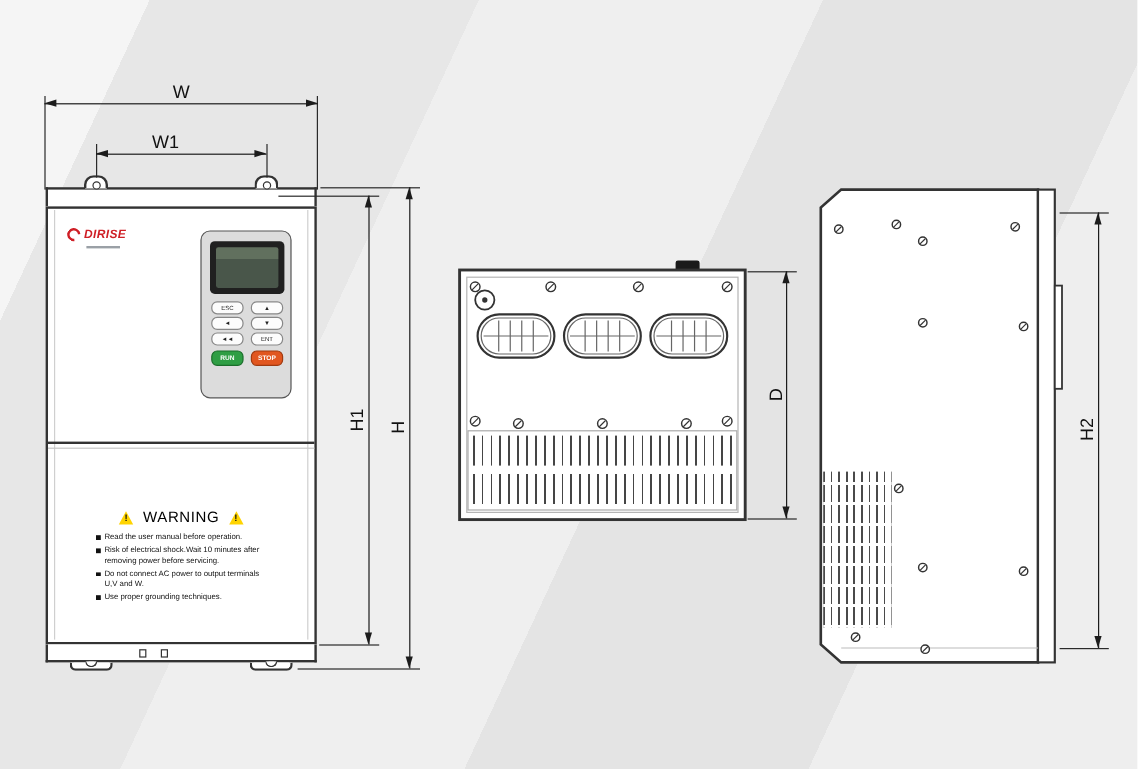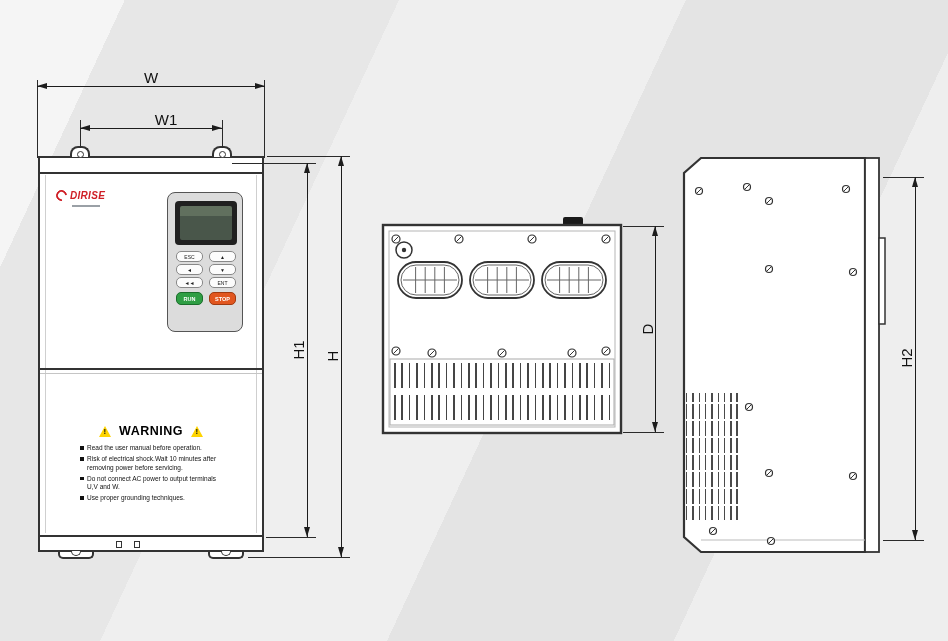--- a/index.html
+++ b/index.html
@@ -71,21 +71,21 @@
     </div>
 
     <div class="abs" style="left:40px;top:368px;width:222px;height:2px;background:#333"></div>
     <div class="abs" style="left:40px;top:373px;width:222px;height:1px;background:#c5c5c5"></div>
 
     <div class="abs" style="left:70px;top:424px;width:162px">
       <div style="display:flex;justify-content:center;align-items:center;gap:8px;margin-bottom:6px">
         <span class="tri">
             <span class="bang">!</span>
           </span>
-        <span style="font-size:12.5px;font-weight:700;letter-spacing:.5px;color:#000">WARNING</span>
+        <span style="font-size:12.5px;font-weight:400;letter-spacing:.5px;color:#000">WARNING</span>
         <span class="tri">
             <span class="bang">!</span>
           </span>
       </div>
       <div style="padding-left:10px">
         <div class="witem">
             <span class="wbullet"></span>
             <span class="wtext">Read the user manual before operation.</span>
           </div>
         <div class="witem">
@@ -114,21 +114,21 @@
     </div>
 
     <div class="ext" style="left:37px;top:80px;width:1px;height:78px"></div>
     <div class="ext" style="left:264px;top:80px;width:1px;height:78px"></div>
     <div class="dimh" style="left:37px;top:86px;width:228px"></div>
     <div class="dlabel" style="left:151px;top:77px">W</div>
 
     <div class="ext" style="left:80px;top:120px;width:1px;height:28px"></div>
     <div class="ext" style="left:222px;top:120px;width:1px;height:28px"></div>
     <div class="dimh" style="left:80px;top:128px;width:142px"></div>
-    <div class="dlabel" style="left:166px;top:119px">W1</div>
+    <div class="dlabel" style="left:138px;top:119px">W1</div>
 
     <div class="ext" style="left:232px;top:163px;width:84px;height:1px"></div>
     <div class="ext" style="left:266px;top:537px;width:50px;height:1px"></div>
     <div class="dimv" style="left:307px;top:163px;height:374px"></div>
     <div class="dlabel rot" style="left:298px;top:350px">H1</div>
 
     <div class="ext" style="left:267px;top:156px;width:83px;height:1px"></div>
     <div class="ext" style="left:248px;top:557px;width:102px;height:1px"></div>
     <div class="dimv" style="left:341px;top:156px;height:401px"></div>
     <div class="dlabel rot" style="left:332px;top:356px">H</div>

